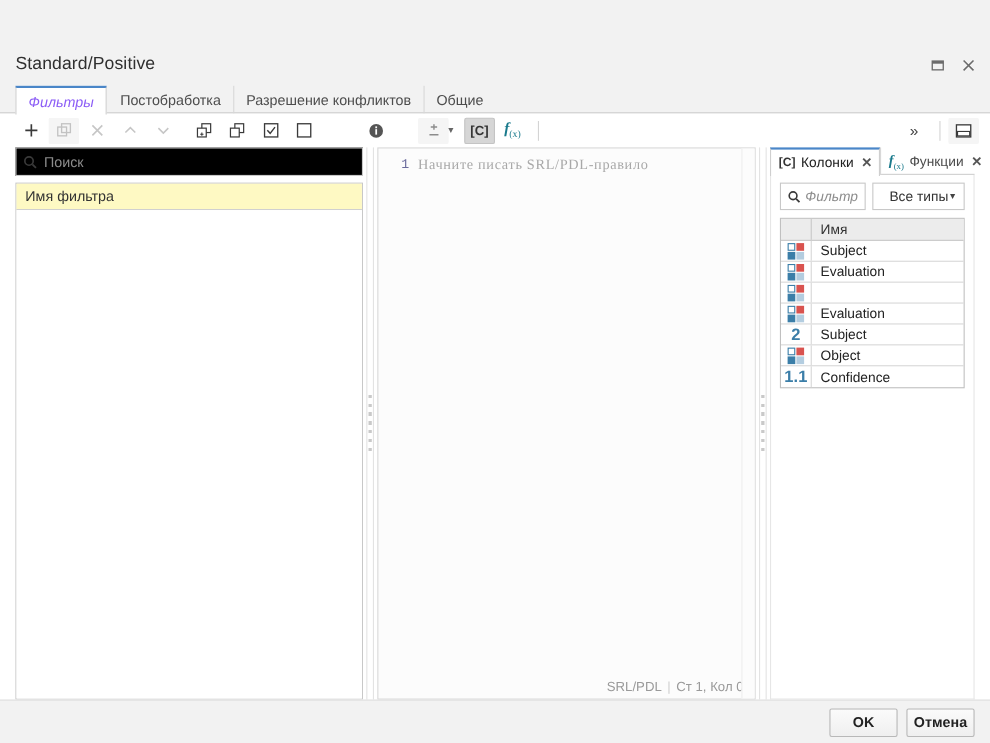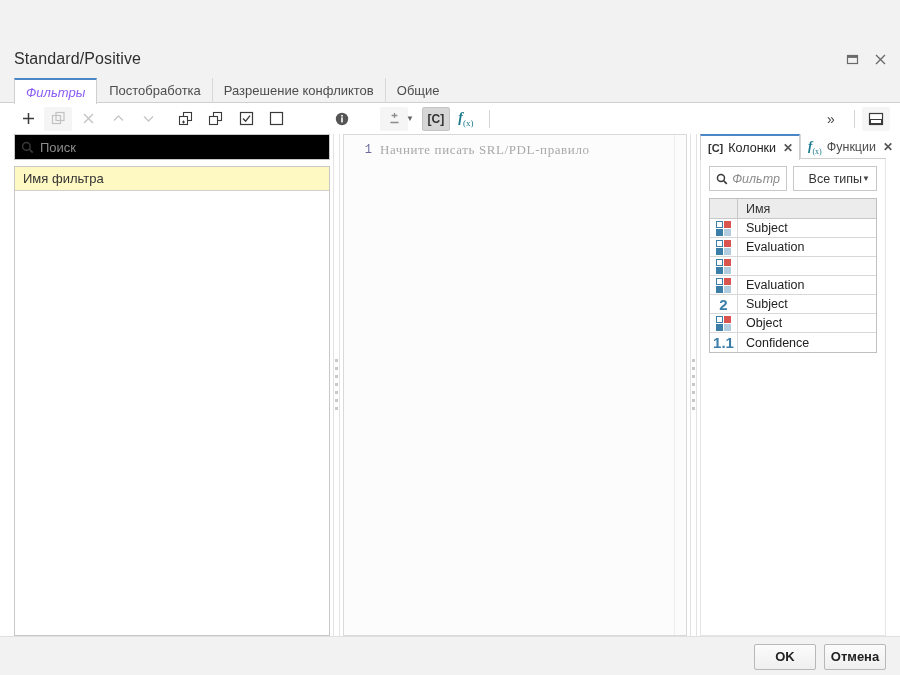--- a/index.html
+++ b/index.html
@@ -519,20 +519,25 @@
       <div class="splitter">
         <div class="grip"></div>
       </div>
 
       <div id="editor-pane">
         <div class="editor-row">
           <div class="gutter">1</div>
           <div class="ed-placeholder">Начните писать SRL/PDL-правило</div>
         </div>
         <div class="editor-fill"></div>
+        <div class="editor-status">
+          <span>SRL/PDL</span>
+          <span class="divider">|</span>
+          <span>Ст 1, Кол 0</span>
+        </div>
         <div class="ed-scrollbar"></div>
       </div>
 
       <div class="splitter">
         <div class="grip"></div>
       </div>
 
       <div id="right-pane">
         <div id="right-tabs">
           <div class="rtab active">

